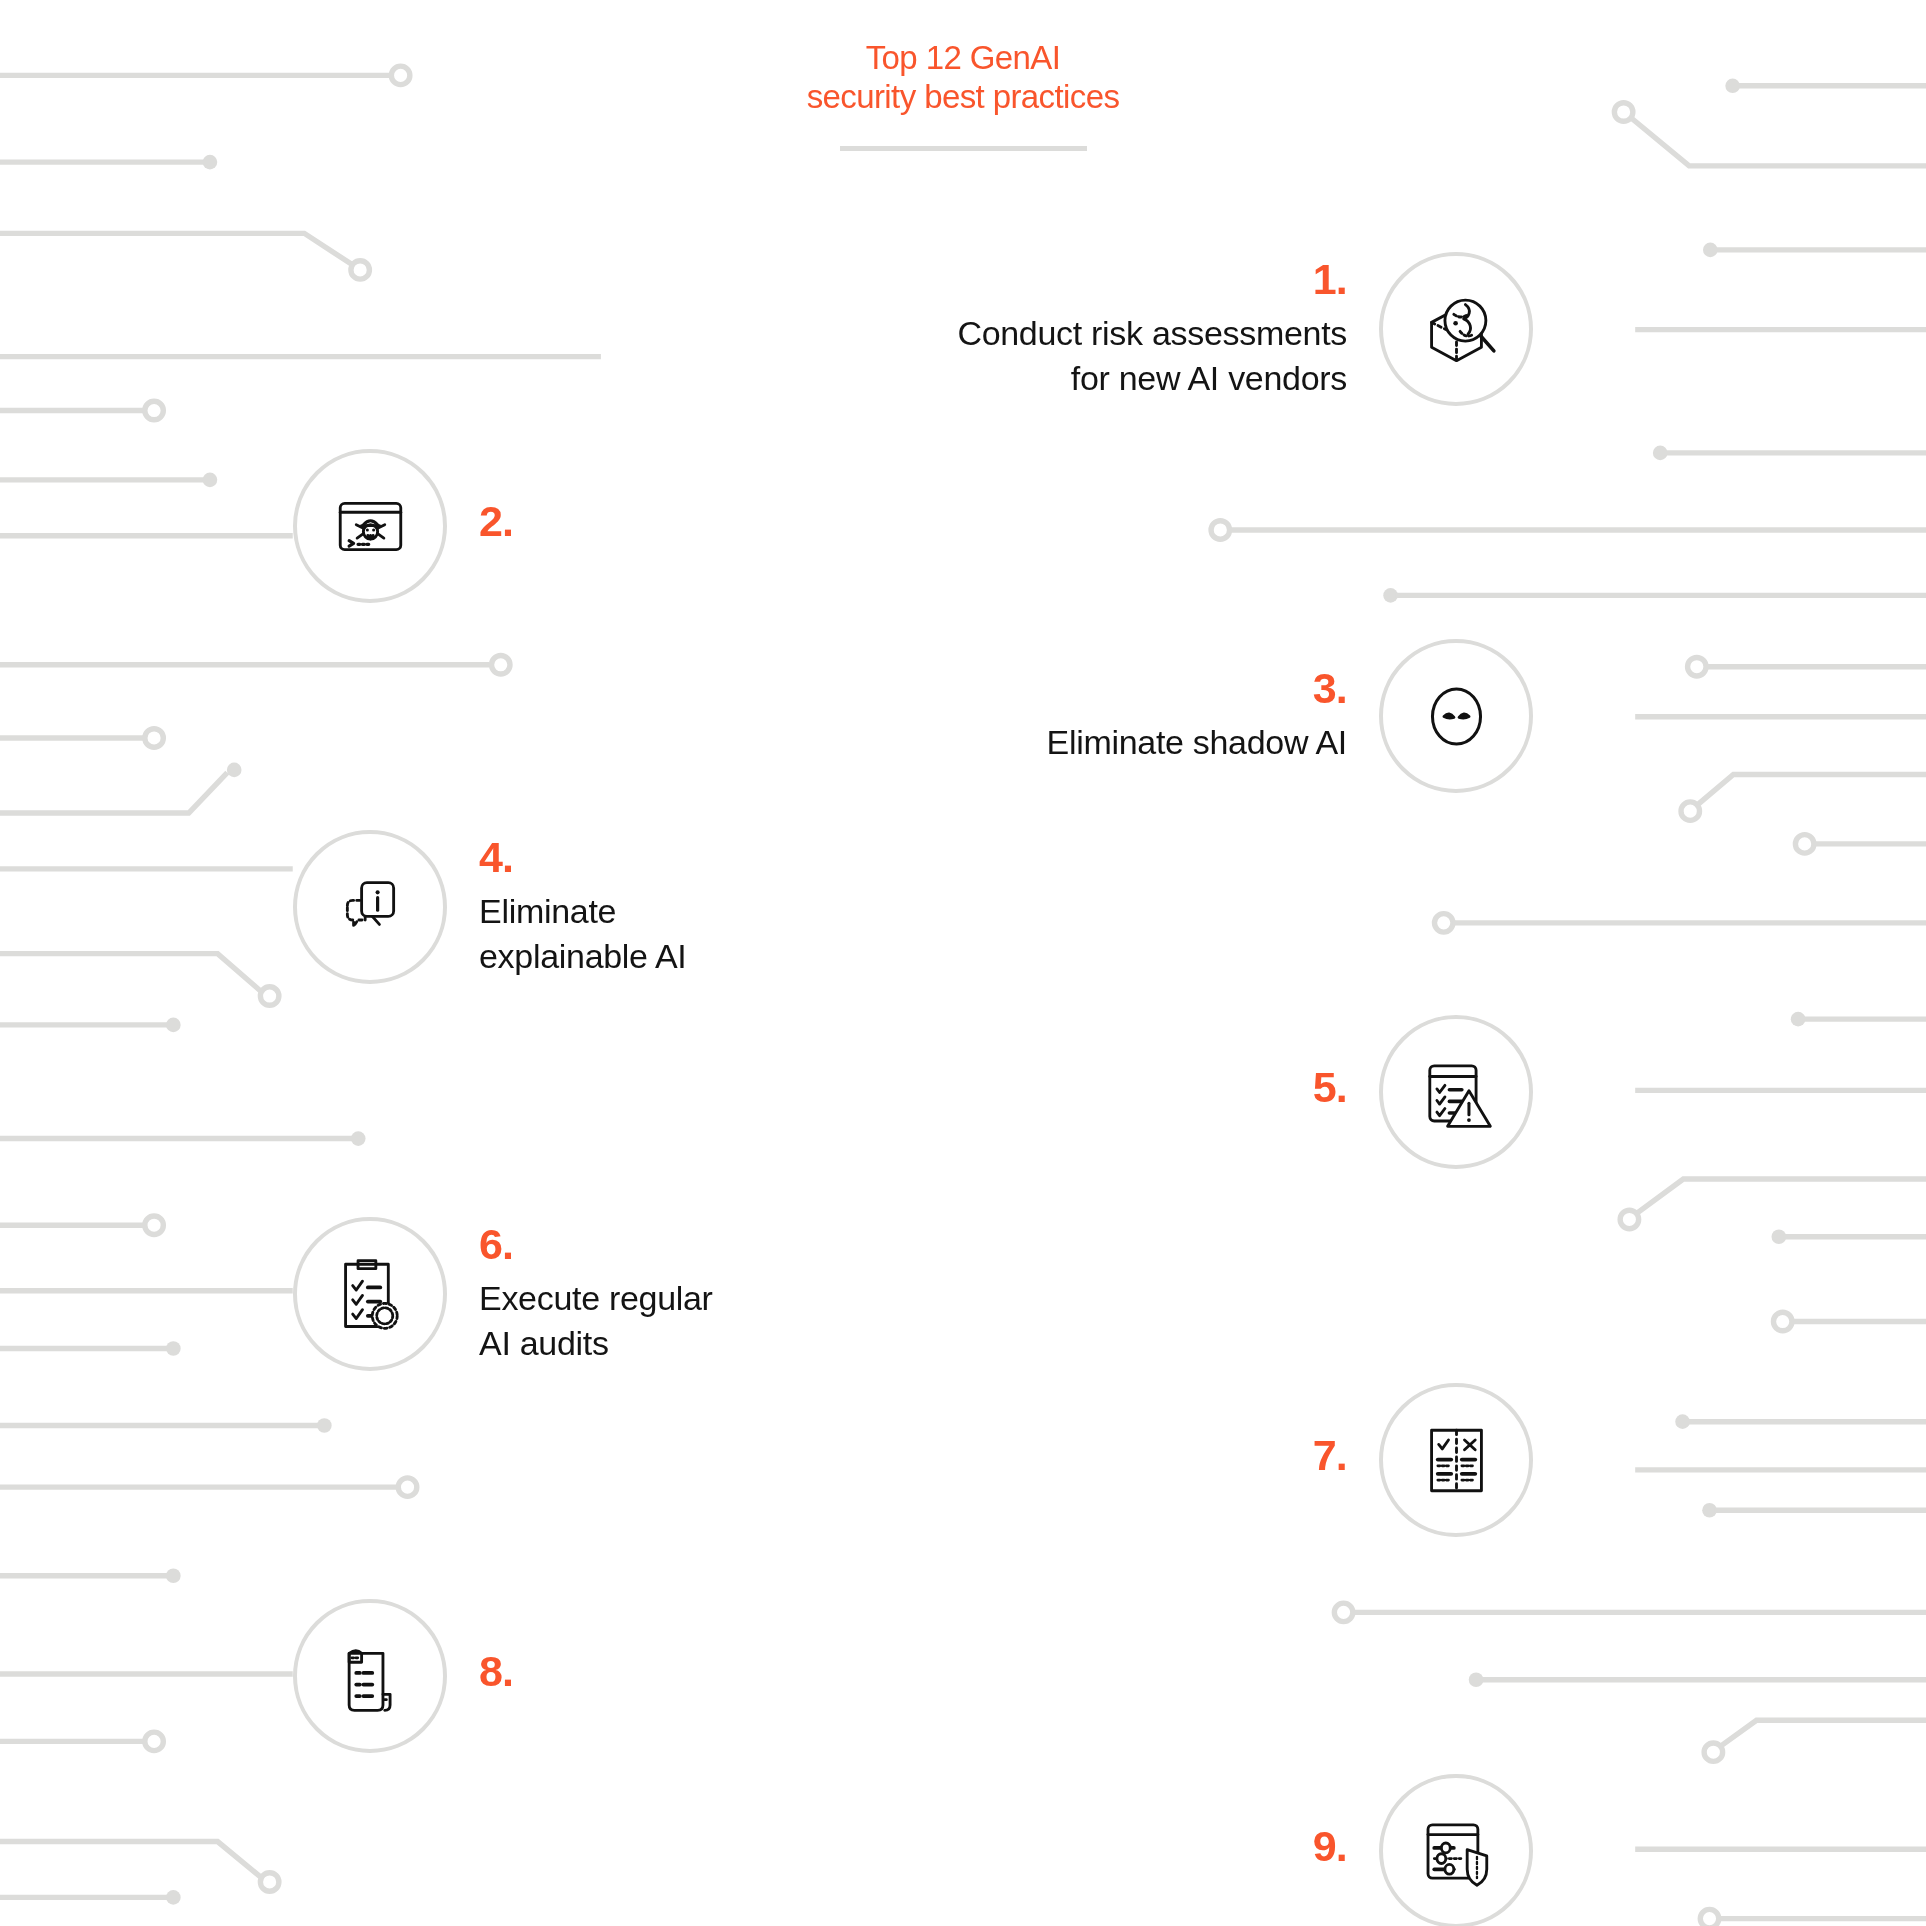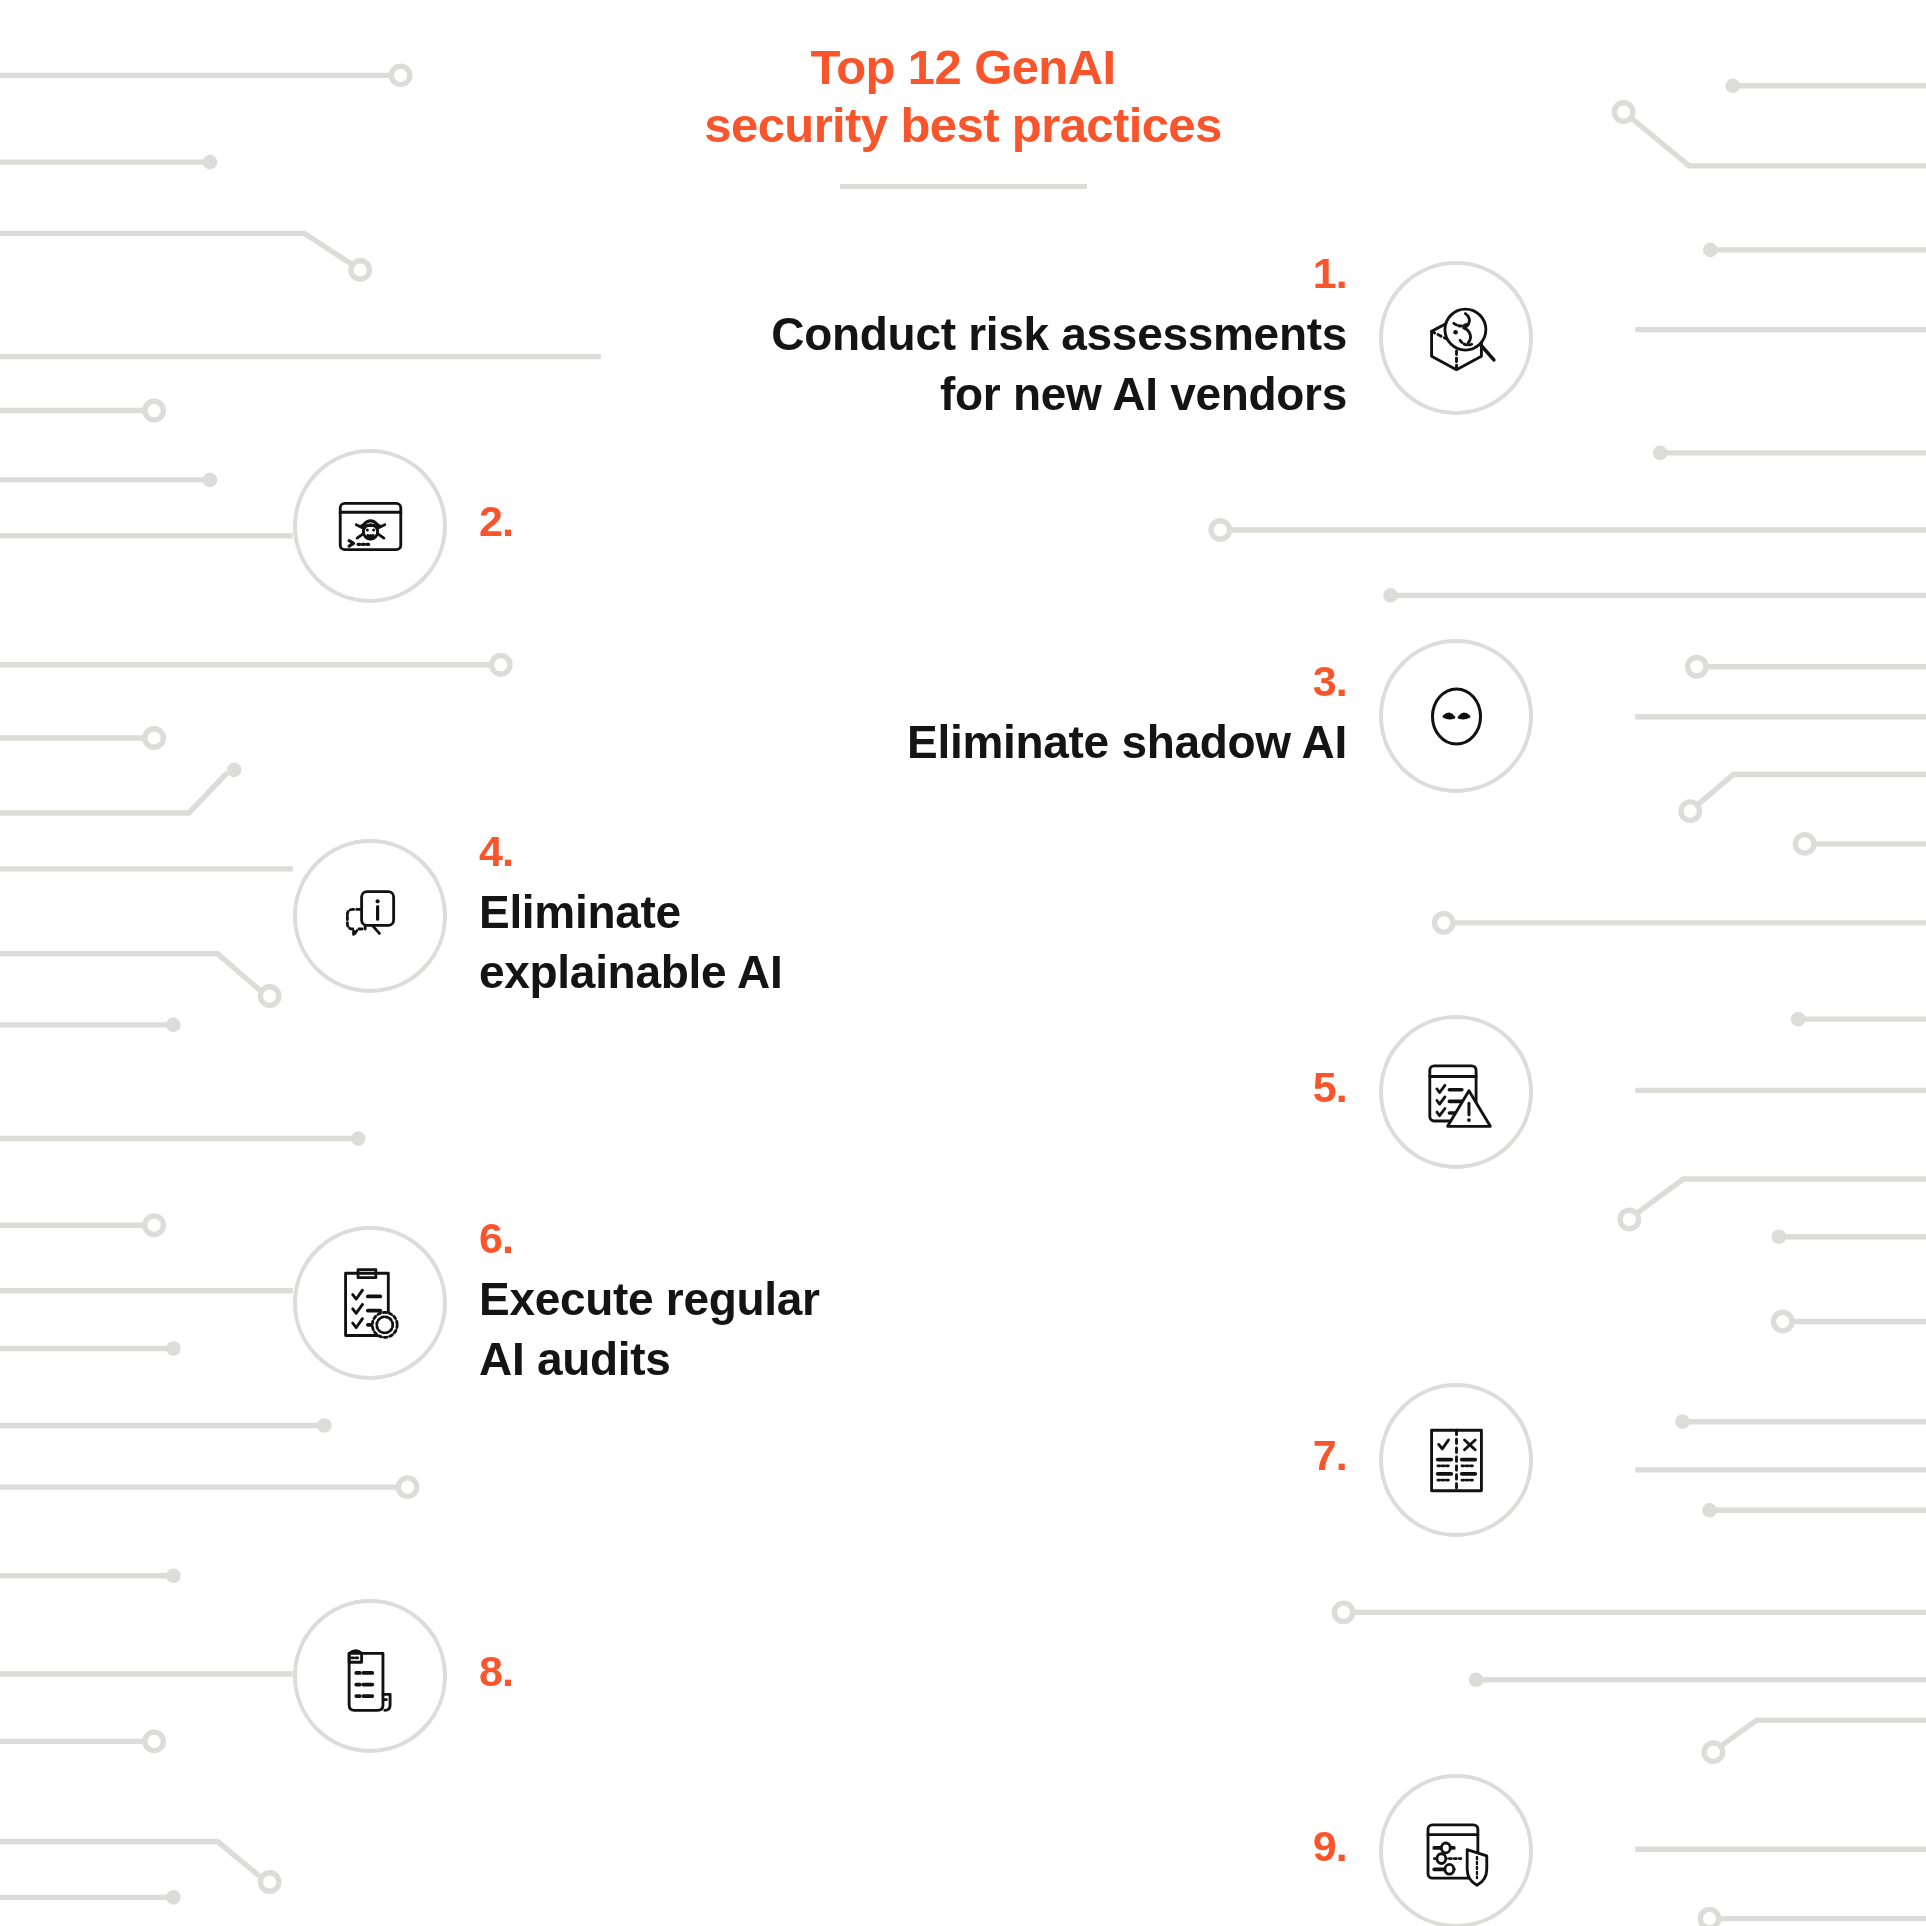--- a/index.html
+++ b/index.html
@@ -19,22 +19,22 @@
     z-index:0; pointer-events:none;
   }
 
   
   #header {
     position:absolute; top:39px; left:0; width:1926px;
     text-align:center; z-index:5;
   }
   #header .title-line {
     color:#F9552C;
-    font-size:49px;
-    font-weight:bold;
+    font-size:33px;
+    font-weight:normal;
     line-height:1.18;
     letter-spacing:-0.6px;
     white-space:nowrap;
   }
   #title-divider {
     margin:29px auto 0 auto;
     width:247px; height:5.4px;
     background:#DCDCDA;
   }
 
@@ -53,22 +53,22 @@
   .item-number {
     color:#F9552C;
     font-size:43px;
     font-weight:bold;
     line-height:1;
     letter-spacing:-0.8px;
     margin-bottom:10px;
   }
   .item-label {
     color:#141414;
-    font-size:46px;
-    font-weight:700;
+    font-size:34px;
+    font-weight:400;
     line-height:1.30;
     letter-spacing:-0.3px;
     white-space:pre-line;
   }
 
   .icon-circle {
     width:154px; height:154px;
     border-radius:50%;
     border:4.2px solid #DCDCDA;
     background:#ffffff;

